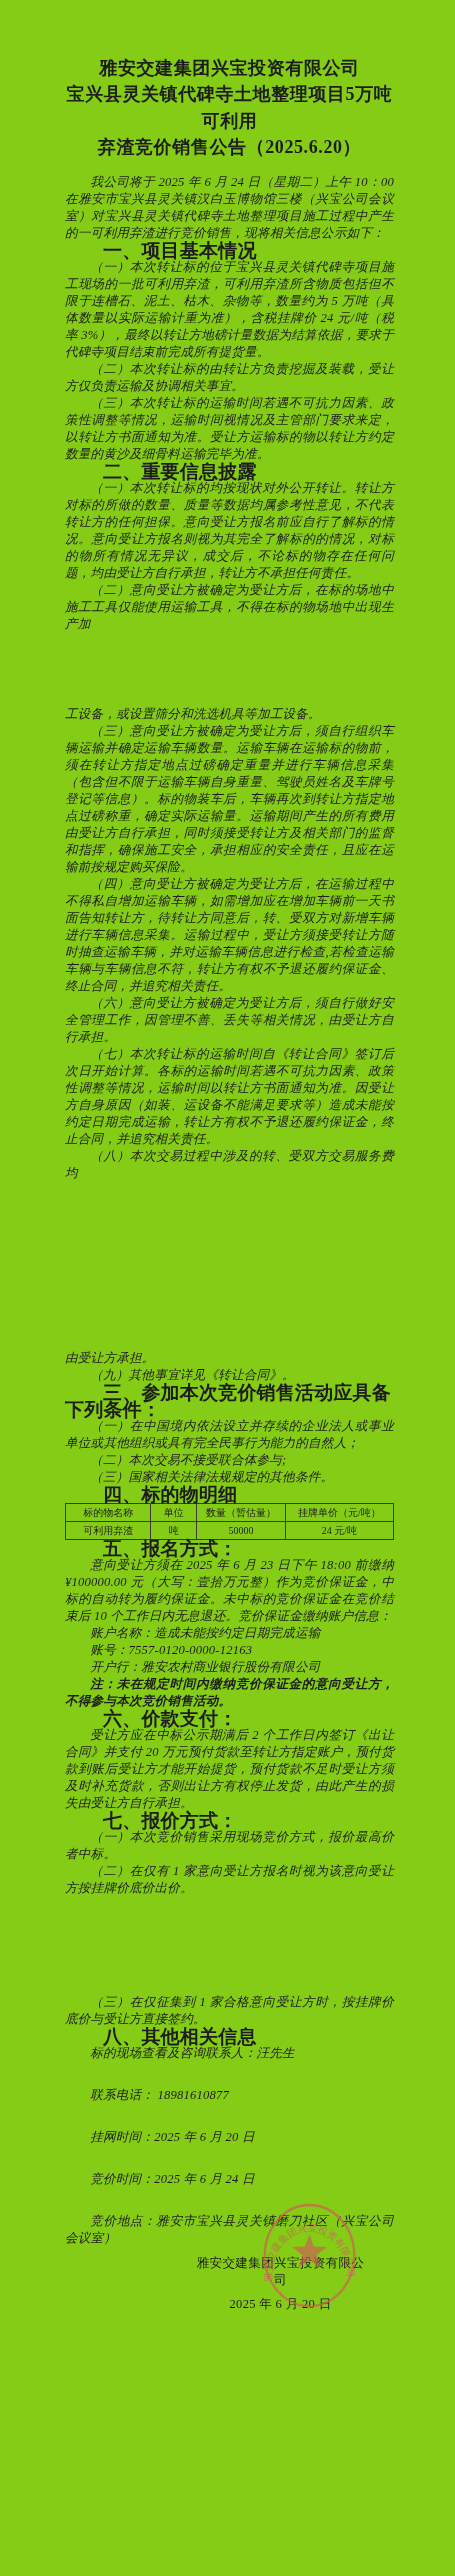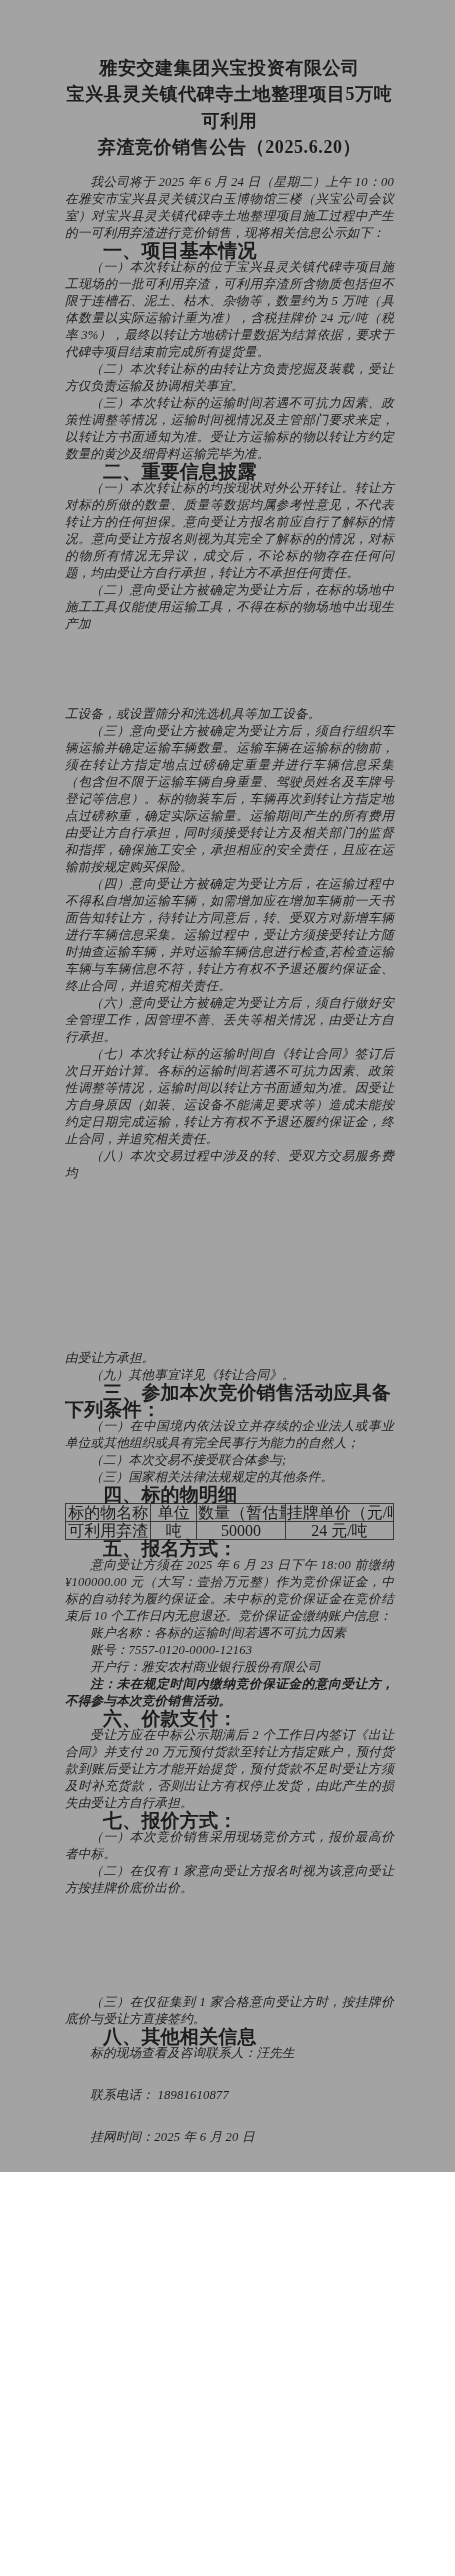--- a/index.html
+++ b/index.html
@@ -7,23 +7,23 @@
     padding: 0;
     background: #ffffff;
   }
   body {
     width: 456px;
     color: #1d1d1d;
     font-family: "Liberation Serif", "DejaVu Serif", serif;
   }
   .doc {
     width: 456px;
-    height: 2172px;
+    height: 2576px;
     position: relative;
-    background: #a3a3a3;
+    background: #84cc16;
   }
   .page {
     position: relative;
     width: 456px;
     height: 644px;
     box-sizing: border-box;
     padding: 62px 62px 0 65px;
     overflow: hidden;
   }
   .page.first { padding-top: 55px; }
@@ -56,21 +56,21 @@
   }
   .bold-note {
     font-family: "Liberation Sans", "DejaVu Sans", sans-serif;
     font-weight: bold;
   }
   .info-gap { margin-top: 25px; }
   table.goods {
     width: 100%;
     border-collapse: collapse;
     table-layout: fixed;
-    font-size: 16px;
+    font-size: 10px;
   }
   table.goods th, table.goods td {
     border: 1.1px solid #3a3a3a;
     font-weight: normal;
     text-align: center;
     padding: 0.6px 1.1px;
     height: 16px;
     line-height: 16px;
     overflow: hidden;
     white-space: nowrap;
@@ -155,21 +155,21 @@
       <tr>
         <td>可利用弃渣</td>
         <td>吨</td>
         <td>50000</td>
         <td>24 元/吨</td>
       </tr>
     </tbody>
       </table>
     <p class="hd">五、报名方式：</p>
     <p class="para">意向受让方须在 2025 年 6 月 23 日下午 18:00 前缴纳¥100000.00 元（大写：壹拾万元整）作为竞价保证金，中标的自动转为履约保证金。未中标的竞价保证金在竞价结束后 10 个工作日内无息退还。竞价保证金缴纳账户信息：</p>
-    <p class="para">账户名称：各标的运输时间若遇不可抗力因素</p>
+    <p class="para">账户名称：造成未能按约定日期完成运输</p>
     <p class="para">账号：7557-0120-0000-12163</p>
     <p class="para">开户行：雅安农村商业银行股份有限公司</p>
     <p class="para bold-note">注：未在规定时间内缴纳竞价保证金的意向受让方，不得参与本次竞价销售活动。</p>
     <p class="hd">六、价款支付：</p>
     <p class="para">受让方应在中标公示期满后 2 个工作日内签订《出让合同》并支付 20 万元预付货款至转让方指定账户，预付货款到账后受让方才能开始提货，预付货款不足时受让方须及时补充货款，否则出让方有权停止发货，由此产生的损失由受让方自行承担。</p>
     <p class="hd">七、报价方式：</p>
     <p class="para">（一）本次竞价销售采用现场竞价方式，报价最高价者中标。</p>
     <p class="para">（二）在仅有 1 家意向受让方报名时视为该意向受让方按挂牌价底价出价。</p>
   </div>
 

